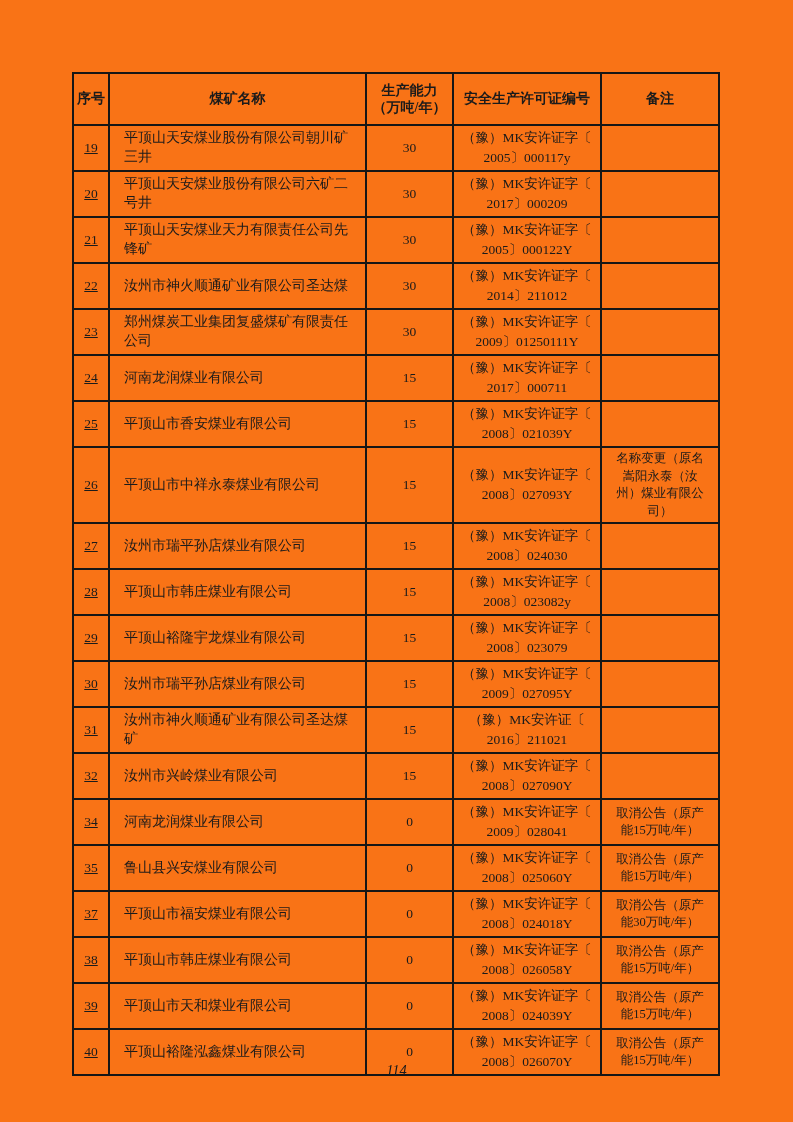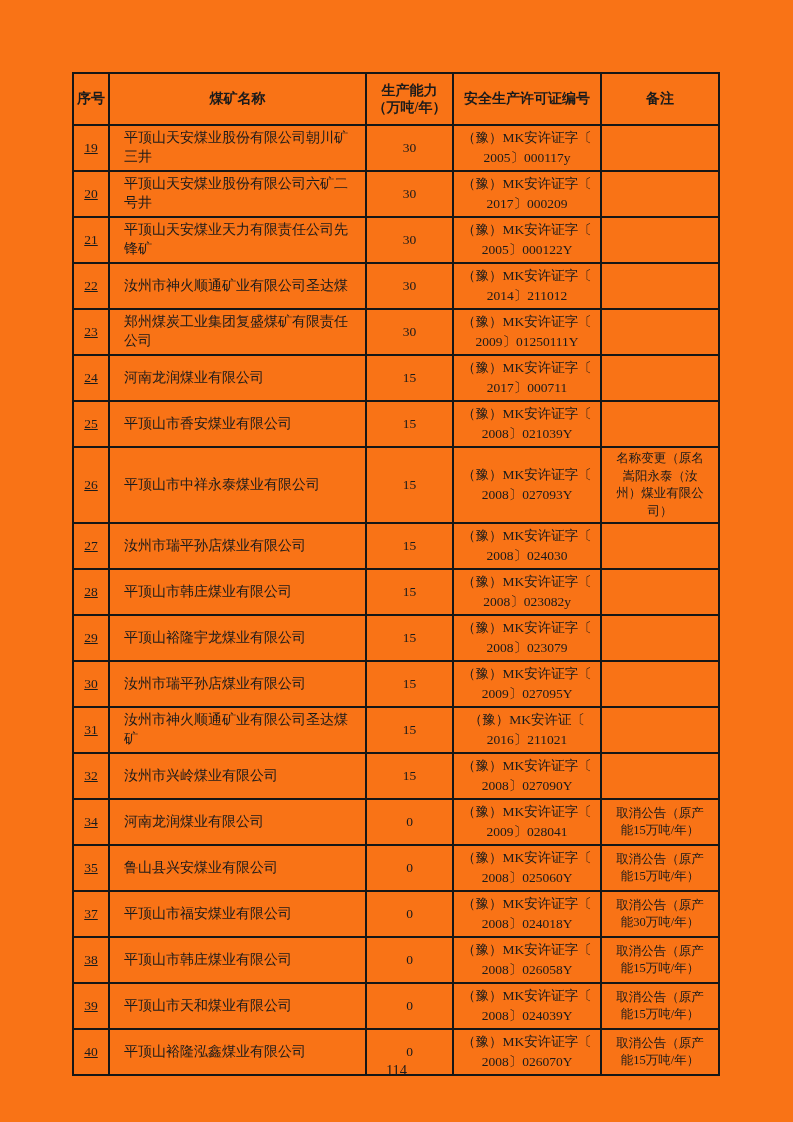--- a/index.html
+++ b/index.html
@@ -50,20 +50,21 @@
   td.c-license { text-align: center; font-size: 13.5px; line-height: 1.45; }
   td.c-remark { text-align: center; font-size: 12.5px; line-height: 1.4; }
   .page-number {
     position: absolute;
     left: 0;
     right: 0;
     top: 1062px;
     text-align: center;
     font-size: 14.5px;
     color: #1b1b1b;
+    font-style: italic;
   }
 </style>
 </head>
 <body>
 
 <div class="page">
 
   <table class="doc-table">
     <colgroup>
       <col style="width:36px">

